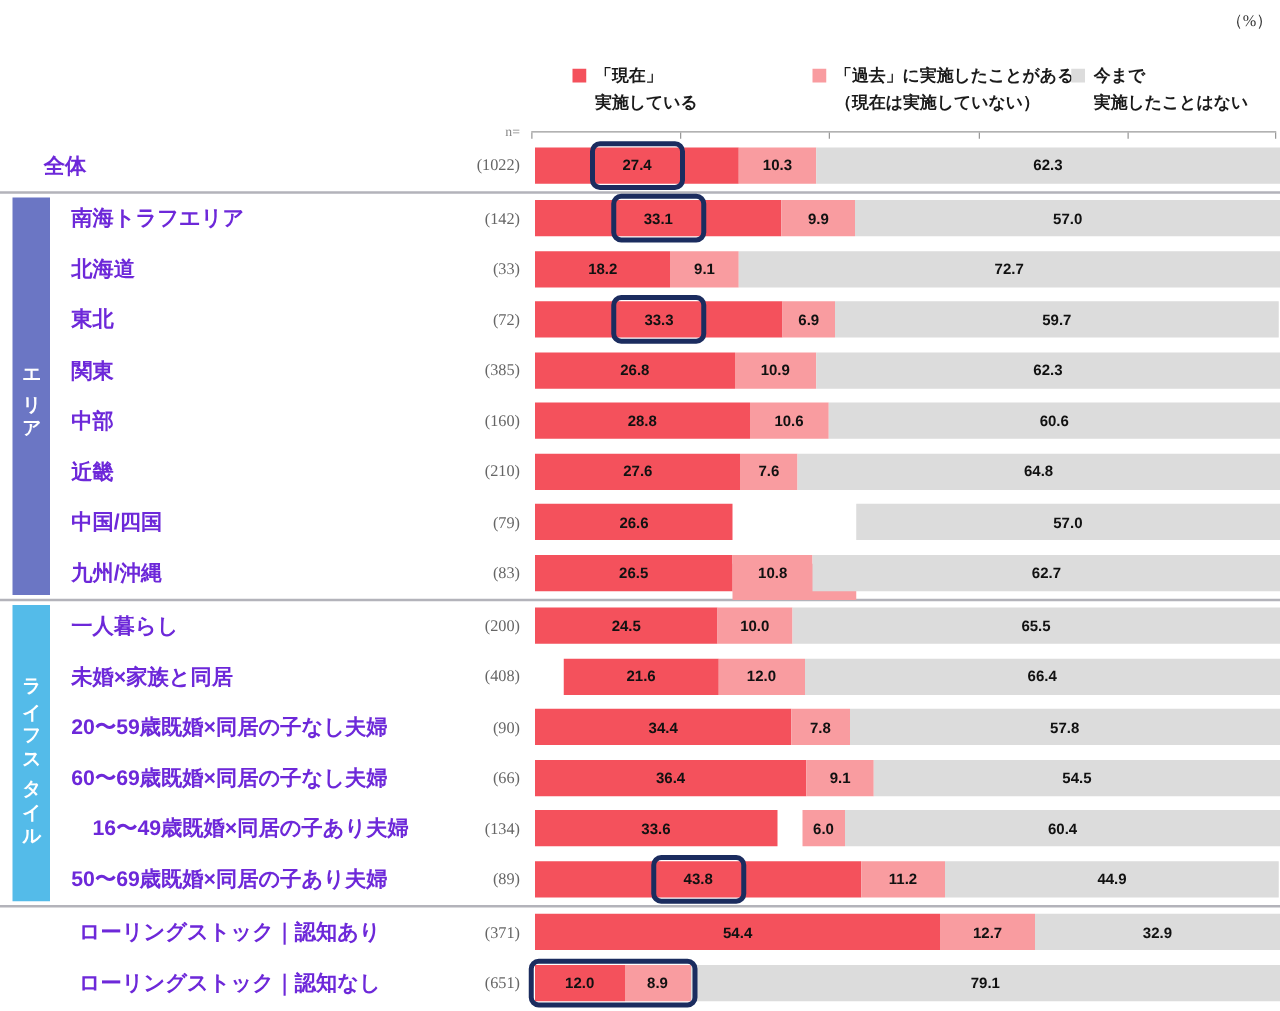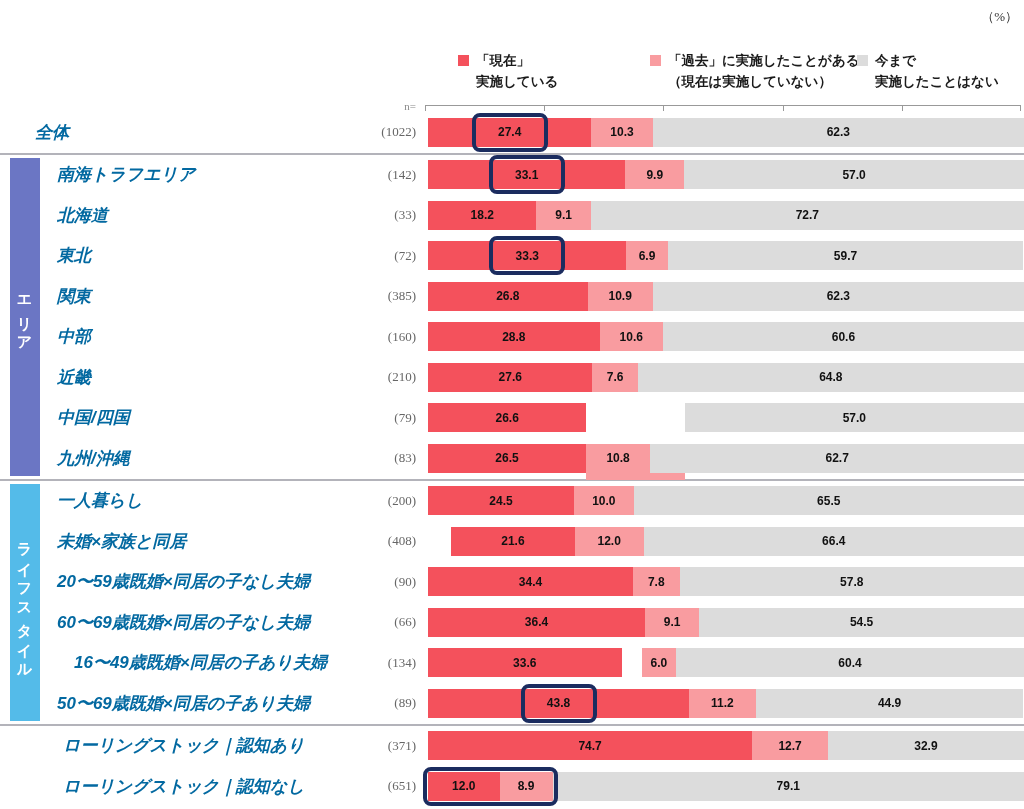--- a/index.html
+++ b/index.html
@@ -29,21 +29,21 @@
   .tick{position:absolute;top:0;width:1px;height:5px;background:var(--c-axis);}
 
   
   #chart-rows{position:relative;width:1024px;}
   .group{position:relative;}
   .group-sidebar{position:absolute;left:10px;top:3px;bottom:3px;width:30px;
                  display:flex;align-items:center;justify-content:center;}
   .group-sidebar span{writing-mode:vertical-rl;text-orientation:upright;
                  color:#fff;font-weight:700;font-size:15px;letter-spacing:3px;line-height:1;}
   .row{display:flex;align-items:center;height:40.5px;width:1024px;}
-  .row-label{flex:1;font-size:17px;font-weight:700;color:#0369a1;white-space:nowrap;overflow:hidden;font-style:italic;}
+  .row-label{flex:1;font-size:17px;font-weight:700;color:#6d28d9;white-space:nowrap;overflow:hidden;}
   .row-n{flex:0 0 68px;padding-right:12px;text-align:right;font-size:13px;color:#666;
          font-family:"Liberation Serif","DejaVu Serif",serif;}
   .bar{position:relative;flex:0 0 596px;height:29px;display:flex;}
   .seg{height:100%;display:flex;align-items:center;justify-content:center;overflow:visible;}
   .seg-0{background:var(--c-current);}
   .seg-1{background:var(--c-past);}
   .seg-2{background:var(--c-never);}
   .seg span{font-size:12px;font-weight:700;color:#111;white-space:nowrap;}
   .hl-box{position:absolute;top:-5px;height:39px;border:4px solid var(--c-hl);
           border-radius:8px;pointer-events:none;}
@@ -334,21 +334,21 @@
           </div>
         </div>
       </div>
       <div class="separator"></div>
       <div class="group">
         <div class="row">
           <div class="row-label" style="padding-left: 63px;">ローリングストック｜認知あり</div>
           <div class="row-n">(371)</div>
           <div class="bar">
             <div class="seg seg-0" style="width: 54.4%;">
-              <span>74.7</span>
+              <span>54.4</span>
             </div>
             <div class="seg seg-1" style="width: 12.7%;">
               <span>12.7</span>
             </div>
             <div class="seg seg-2" style="width: 32.9%;">
               <span>32.9</span>
             </div>
           </div>
         </div>
         <div class="row">

